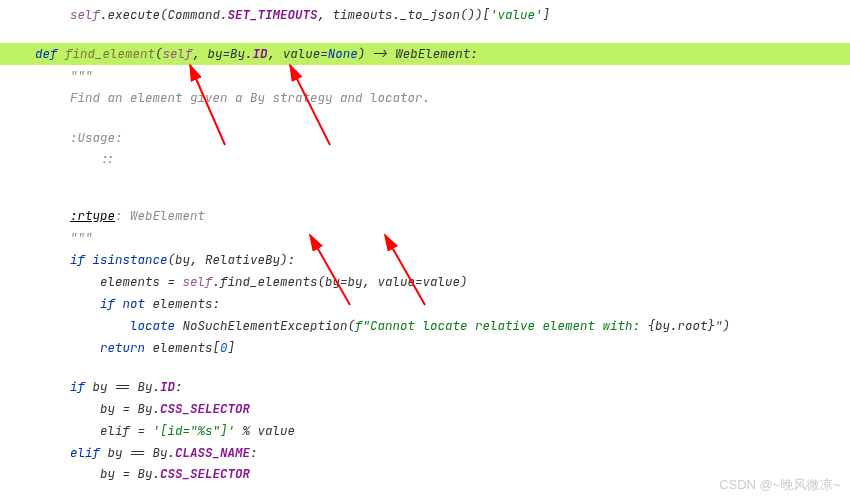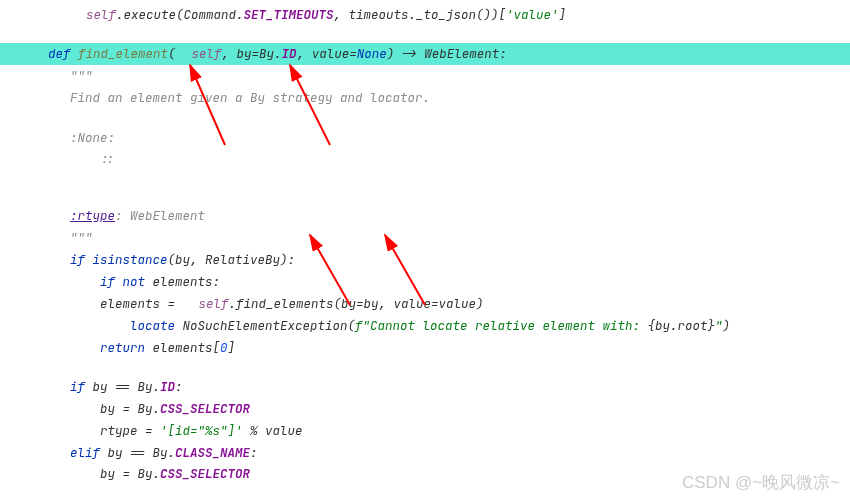--- a/index.html
+++ b/index.html
@@ -13,73 +13,73 @@
     height: 500px;
     overflow: hidden;
     position: relative;
     font-style: italic;
   }
   .code {
     padding: 4px 0 0 40px;
     line-height: 1.75;
   }
   .line { white-space: pre; }
-  .hl { background: #5eead4; margin-left: -40px; padding-left: 48px; }
+  .hl { background: #bef264; margin-left: -40px; padding-left: 35px; }
   .blank { height: 1.4em; }
   .kw { color: #0033b3; }
-  .self { color: #94558d; margin-left: 16px; }
+  .self { color: #94558d; }
   .fn { color: #7a7a43; }
   .attr { color: #871094; font-weight: bold; }
   .str { color: #067d17; }
   .num { color: #1750eb; }
   .docq { color: #8c8c8c; }
-  .doclabel { color: #4c1d95; text-decoration: underline; margin-top: 16px; }
+  .doclabel { color: #000000; text-decoration: underline; margin-top: 16px; }
   .docital { color: #8c8c8c; font-style: italic; }
   .normal { font-style: italic; }
   .arrow-wrap {
     position: absolute;
     top: 0; left: 0;
     width: 850px; height: 500px;
     pointer-events: none;
   }
   .watermark {
     position: absolute;
     bottom: 6px;
     right: 10px;
     color: #ccc;
-    font-size: 17px;
+    font-size: 13px;
     font-style: normal;
     font-family: sans-serif;
   }
 </style>
 </head>
 <body>
 
 <div class="code">
 <div class="line">    <span class="self">self</span><span>.execute(Command.</span><span class="attr">SET_TIMEOUTS</span><span>, timeouts._to_json())[</span><span class="str">'value'</span><span>]</span></div>
 <div class="blank"></div>
 <div class="line hl"><span class="kw">def </span><span class="fn">find_element</span><span>(</span><span class="self">self</span><span>, </span><span class="normal">by</span><span>=By.</span><span class="attr">ID</span><span>, </span><span class="normal">value</span><span>=</span><span class="kw">None</span><span>) -&gt; WebElement:</span></div>
 <div class="line">    <span class="docq">"""</span></div>
 <div class="line">    <span class="docital">Find an element given a By strategy and locator.</span></div>
 <div class="blank"></div>
-<div class="line">    <span class="docital">:None:</span></div>
+<div class="line">    <span class="docital">:Usage:</span></div>
 <div class="line">        <span class="docital">::</span></div>
 <div class="blank"></div>
 <div class="blank"></div>
 <div class="line">    <span class="doclabel">:rtype</span><span class="docital">: WebElement</span></div>
 <div class="line">    <span class="docq">"""</span></div>
 <div class="line">    <span class="kw">if </span><span class="kw">isinstance</span><span>(by, RelativeBy):</span></div>
+<div class="line">        <span>elements = </span><span class="self">self</span><span>.find_elements(</span><span class="normal">by</span><span>=by, </span><span class="normal">value</span><span>=value)</span></div>
 <div class="line">        <span class="kw">if not </span><span>elements:</span></div>
-<div class="line">        <span>elements = </span><span class="self">self</span><span>.find_elements(</span><span class="normal">by</span><span>=by, </span><span class="normal">value</span><span>=value)</span></div>
 <div class="line">            <span class="kw">locate </span><span>NoSuchElementException(</span><span class="str">f"Cannot locate relative element with: </span><span>{by.root}</span><span class="str">"</span><span>)</span></div>
 <div class="line">        <span class="kw">return </span><span>elements[</span><span class="num">0</span><span>]</span></div>
 <div class="blank"></div>
 <div class="line">    <span class="kw">if </span><span>by == By.</span><span class="attr">ID</span><span>:</span></div>
 <div class="line">        <span>by = By.</span><span class="attr">CSS_SELECTOR</span></div>
-<div class="line">        <span>rtype = </span><span class="str">'[id="%s"]'</span><span> % value</span></div>
+<div class="line">        <span>elif = </span><span class="str">'[id="%s"]'</span><span> % value</span></div>
 <div class="line">    <span class="kw">elif </span><span>by == By.</span><span class="attr">CLASS_NAME</span><span>:</span></div>
 <div class="line">        <span>by = By.</span><span class="attr">CSS_SELECTOR</span></div>
 
 </div>
 
 <svg class="arrow-wrap" width="850" height="500">
   <defs>
     <marker id="ah" markerWidth="10" markerHeight="10" refX="8" refY="3" orient="auto">
       <path d="M0,0 L9,3 L0,6 Z" fill="#ff0000"></path>
     </marker>

